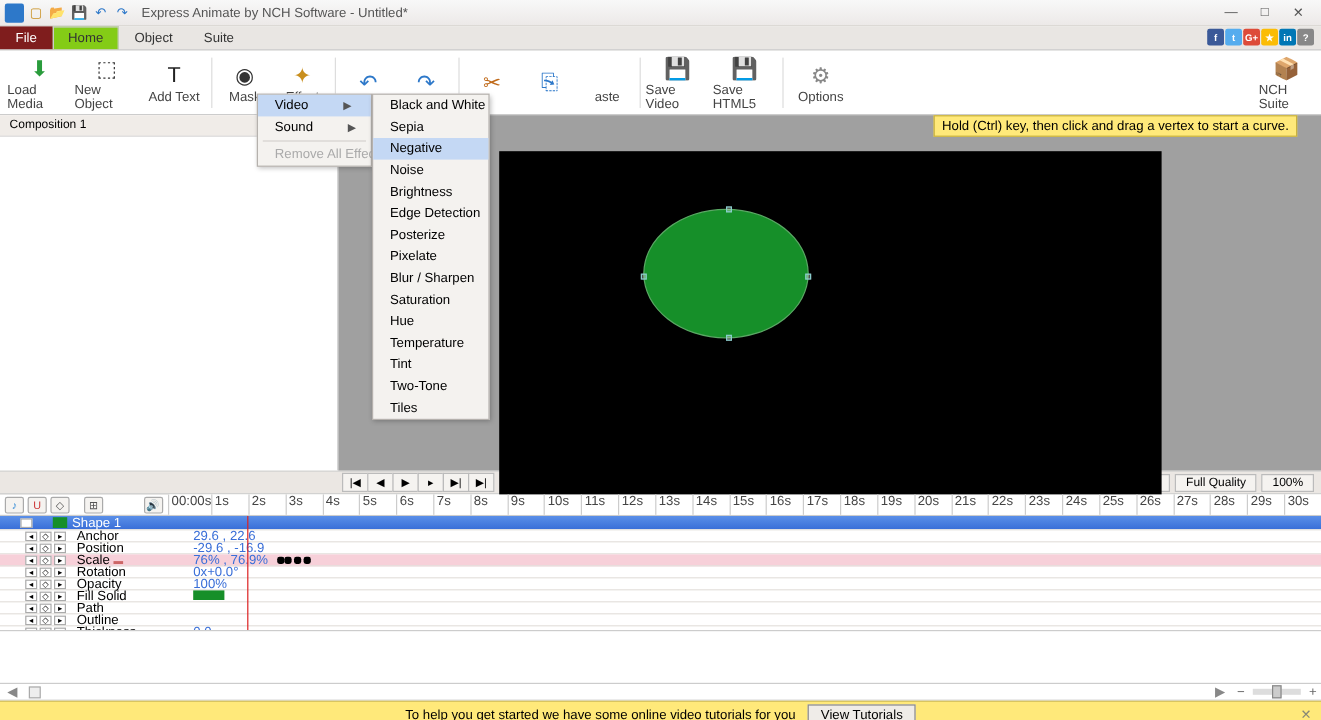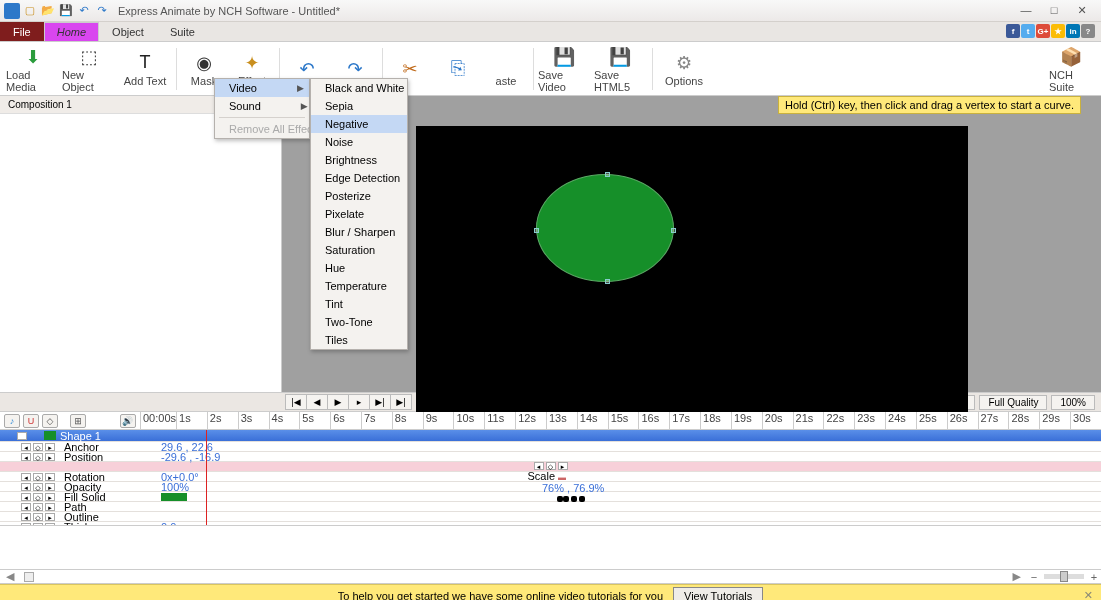--- a/index.html
+++ b/index.html
@@ -7,21 +7,21 @@
 .titlebar { height:22px; background:linear-gradient(#f8f8f8,#ece9e8); display:flex; align-items:center; padding:0 4px; border-bottom:1px solid #d4d0cc; }
 .titlebar .tb-icons { display:flex; gap:2px; }
 .titlebar .tb-icons div { width:16px; height:16px; display:flex; align-items:center; justify-content:center; }
 .titlebar .title { margin-left:8px; color:#555; }
 .titlebar .spacer { flex:1; }
 .win-btns { display:flex; gap:6px; padding-right:4px; }
 .win-btns span { width:22px; text-align:center; color:#555; }
 .tabs { height:20px; background:#e9e6e3; display:flex; align-items:flex-end; border-bottom:1px solid #ccc; }
 .tab { padding:3px 12px 3px 12px; font-size:11px; color:#333; border:1px solid transparent; border-bottom:none; }
 .tab.file { background:#7f1d1d; color:#fff; }
-.tab.active { background:#d946ef; border-color:#ccc;font-style:italic; }
+.tab.active { background:#84cc16; border-color:#ccc; }
 .social { position:absolute; right:6px; top:24px; display:flex; gap:1px; }
 .social div { width:14px; height:14px; border-radius:2px; display:flex; align-items:center; justify-content:center; font-size:8px; color:#fff; font-weight:bold; }
 .toolbar { height:54px; background:#fff; border-bottom:1px solid #ccc; display:flex; align-items:center; gap:2px; padding:0 6px; }
 .tbtn { display:flex; flex-direction:column; align-items:center; justify-content:center; width:46px; height:48px; font-size:10px; color:#444; border-radius:3px; }
 .tbtn .icon { width:24px; height:24px; display:flex; align-items:center; justify-content:center; font-size:18px; }
 .tbtn.wide { width:54px; }
 .tsep { width:1px; height:42px; background:#ddd; margin:0 2px; }
 .tbtn-spacer { flex:1; }
 .main { display:flex; height:296px; }
 .side { width:282px; border-right:1px solid #ccc; background:#fff; }
@@ -43,35 +43,35 @@
 .timeline-head { height:18px; display:flex; border-bottom:1px solid #ccc; }
 .timeline-head .left { width:140px; display:flex; align-items:center; gap:3px; padding:0 4px; }
 .tico { width:16px; height:14px; border:1px solid #aaa; border-radius:2px; display:flex; align-items:center; justify-content:center; font-size:9px; color:#555; background:#f5f3f0; }
 .timeline-head .ruler { flex:1; position:relative; background:#fff; }
 .ruler .tick-row { position:absolute; top:0; left:0; right:0; height:100%; display:flex; font-size:9px; color:#444; }
 .ruler .tick { flex:1; border-left:1px solid #ccc; padding-left:2px; }
 .timeline-body { height:96px; overflow:hidden; border-bottom:1px solid #ccc; position:relative; }
 .playhead { position:absolute; top:0; bottom:0; width:1px; background:#d22; left:206px; z-index:5; }
 .layer-row { height:10px; display:flex; align-items:center; border-bottom:1px solid #e4e0dc; font-size:9px; }
 .layer-row.header { background:linear-gradient(#5a8fe8,#3a6fd8); color:#fff; height:12px; }
-.layer-row.selected { background:#f7d0d9;flex-direction:column; }
+.layer-row.selected { background:#f7d0d9; }
 .layer-row .indent { width:16px; }
 .layer-row .toggles { width:44px; display:flex; gap:2px; justify-content:center; }
 .layer-row .sm { width:10px; height:8px; border:1px solid #aaa; font-size:7px; text-align:center; line-height:7px; background:#fff; }
 .layer-row .prop-name { width:54px; padding-left:4px; }
 .layer-row .prop-val { width:66px; color:#3a6fd8; padding-left:2px;margin-left:45px; }
 .layer-row .track { flex:1; position:relative; height:100%; }
 .kf { position:absolute; width:6px; height:6px; background:#000; border-radius:2px; top:2px; }
 .timeline-scroll { height:14px; border-bottom:1px solid #ccc; display:flex; align-items:center; }
 .tutorial-bar { height:22px; background:#ffe97a; display:flex; align-items:center; justify-content:center; gap:10px; font-size:10px; border-top:1px solid #d9c560; position:relative;}
 .tutorial-bar .btn { border:1px solid #888; background:#efece8; padding:2px 10px; }
 .tutorial-bar .close { position:absolute; right:8px; color:#887; }
 
 .menu { position:absolute; background:#f4f2ef; border:1px solid #b5b1ad; box-shadow:1px 2px 4px rgba(0,0,0,0.25); z-index:50; }
-.menu .mitem { padding:3px 36px 3px 14px; font-size:11px; white-space:nowrap; display:flex; align-items:center; justify-content:space-between; gap:40px; }
+.menu .mitem { padding:3px 36px 3px 14px; font-size:11px; white-space:nowrap; display:flex; align-items:center; justify-content:space-between; gap:29px; }
 .menu .mitem.highlight { background:#c4d8f4; }
 .menu .mitem.disabled { color:#aaa; }
 .menu .msep { height:1px; background:#d5d1cd; margin:2px 4px; }
 .menu .arrow { font-size:9px; color:#555; }
 .menu1 { left:214px; top:78px; width:96px; }
 .menu2 { left:310px; top:78px; width:98px; }
 </style>
 </head>
 <body>
 

